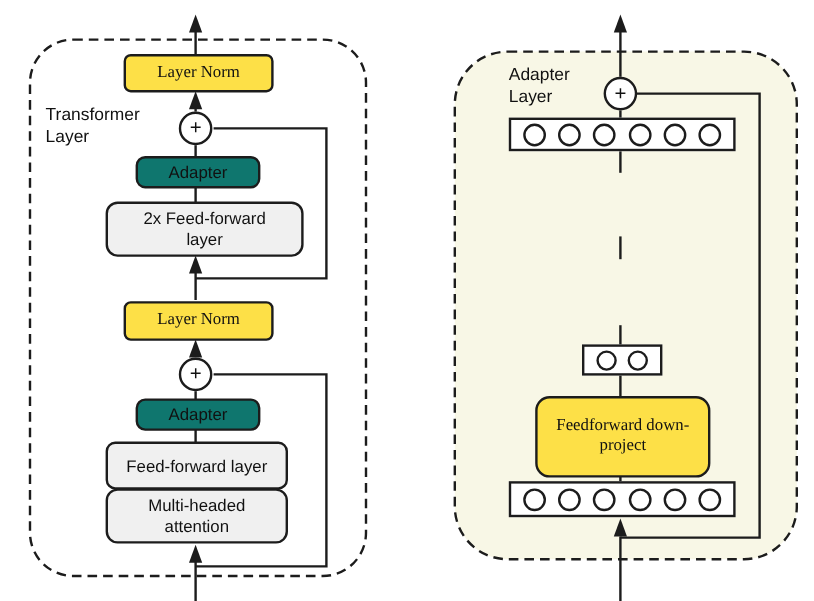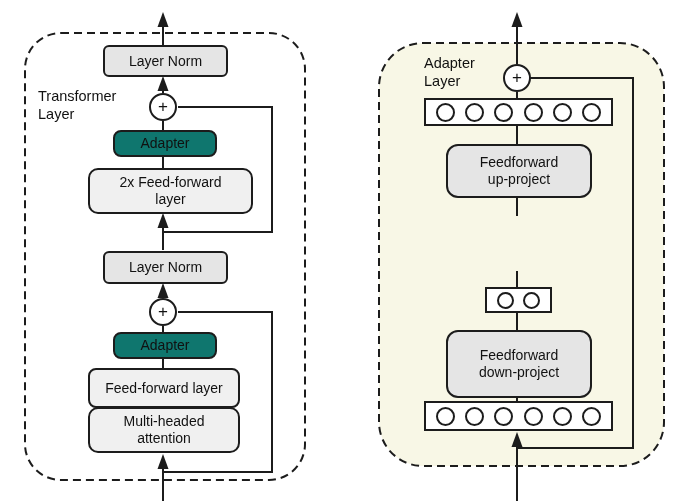--- a/index.html
+++ b/index.html
@@ -21,21 +21,21 @@
     position: absolute;
     box-sizing: border-box;
     border: 2px solid #1c1c1c;
     display: flex;
     align-items: center;
     justify-content: center;
     text-align: center;
     font-size: 14px;
     line-height: 1.18;
   }
-  .green  { background: #e5e5e5; }
+  .green  { background: #fde047; font-family: Liberation Serif, serif; }
   .yellow { background: #0f766e; }
   .gray   { background: #f0f0f0; }
   .add-node {
     position: absolute;
     box-sizing: border-box;
     width: 28px; height: 28px;
     border: 2px solid #1c1c1c;
     border-radius: 50%;
     background: #ffffff;
     display: flex;
@@ -138,21 +138,20 @@
 
   <div class="unit-row" style="left:424px; top:98px; width:189px; height:28px;">
     <span class="unit"></span>
     <span class="unit"></span>
     <span class="unit"></span>
     <span class="unit"></span>
     <span class="unit"></span>
     <span class="unit"></span>
   </div>
 
-  <div class="box green" style="left:446px; top:144px; width:146px; height:54px; border-radius:12px; padding:0 20px;">Feedforward up-project</div>
 
 
   <div class="unit-row" style="left:485px; top:287px; width:67px; height:26px;">
     <span class="unit small"></span>
     <span class="unit small"></span>
   </div>
 
   <div class="box green" style="left:446px; top:330px; width:146px; height:68px; border-radius:12px; padding:0 14px;">Feedforward down-project</div>
 
   <div class="unit-row" style="left:424px; top:401px; width:189px; height:30px;">

